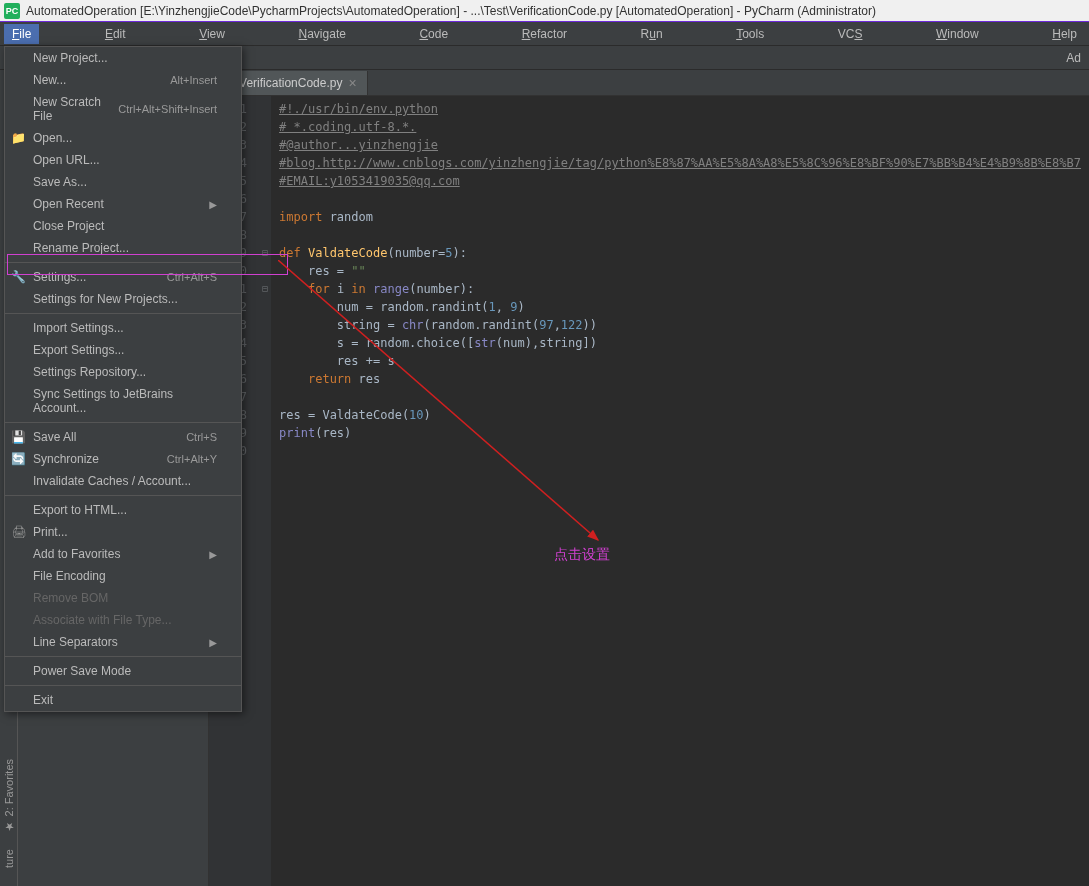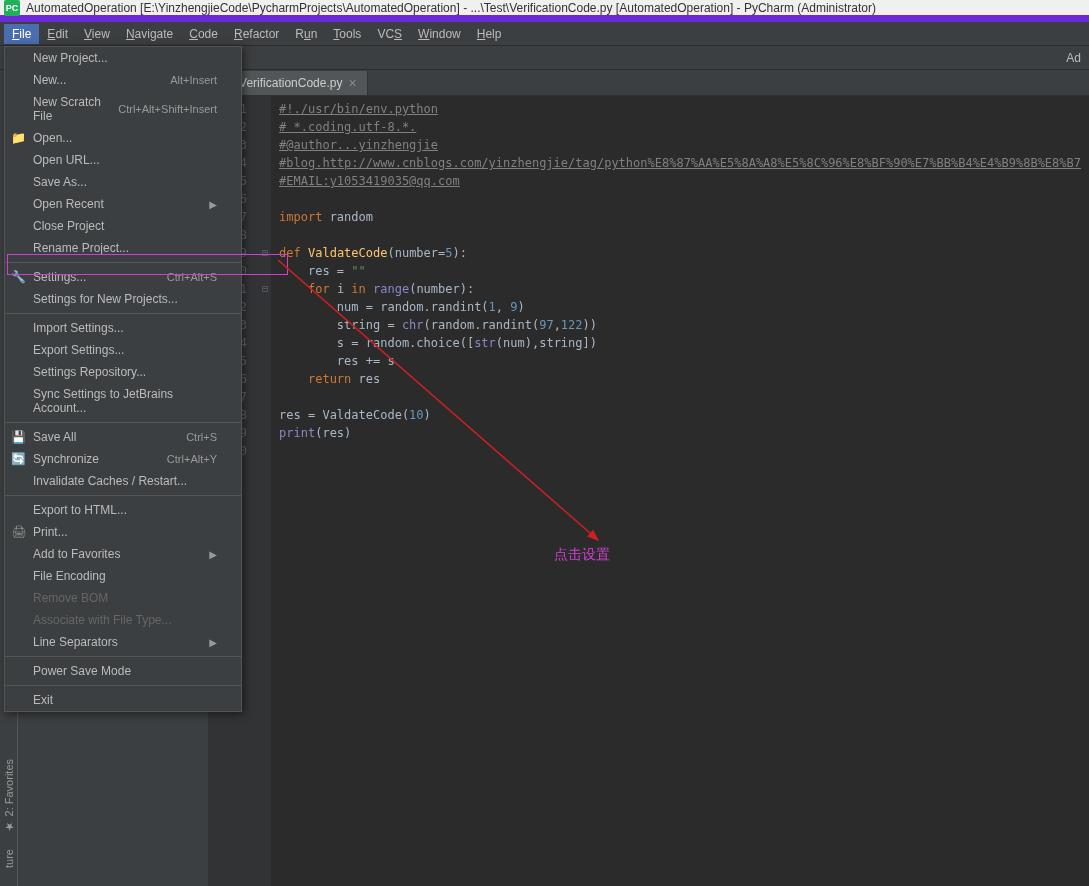--- a/index.html
+++ b/index.html
@@ -14,41 +14,42 @@
       position: relative;
     }
     .titlebar {
       height: 22px;
       background: #f0f0f0;
       color: #333;
       display: flex;
       align-items: center;
       padding: 0 4px;
       font-size: 12px;
-      border-bottom: 7px solid #6d28d9;
+      border-bottom: 1px solid #6d28d9;
     }
     .titlebar-icon {
       width: 16px; height: 16px;
       background: #21af5c;
       color: white;
       display: flex;
       align-items: center;
       justify-content: center;
       font-size: 9px;
       font-weight: bold;
       margin-right: 6px;
       border-radius: 2px;
     }
     .menubar {
       height: 24px;
       background: #3c3f41;
       display: flex;
       align-items: center;
       padding: 0 4px;
       border-bottom: 1px solid #2b2b2b;
+      justify-content: space-between;
     }
     .menubar-item {
       padding: 3px 8px;
       cursor: pointer;
       color: #bbbbbb;
     }
     .menubar-item.active {
       background: #4b6eaf;
       color: white;
     }
@@ -445,21 +446,21 @@
       <span class="menu-icon">💾</span>
       <span>Save All</span>
       <span class="menu-shortcut">Ctrl+S</span>
     </div>
     <div class="menu-item">
       <span class="menu-icon">🔄</span>
       <span>Synchronize</span>
       <span class="menu-shortcut">Ctrl+Alt+Y</span>
     </div>
     <div class="menu-item">
-      <span>Invalidate Caches / Restart...</span>
+      <span>Invalidate Caches / Account...</span>
     </div>
     <div class="menu-separator"></div>
     <div class="menu-item">
       <span>Export to HTML...</span>
     </div>
     <div class="menu-item">
       <span class="menu-icon">🖨</span>
       <span>Print...</span>
     </div>
     <div class="menu-item">

